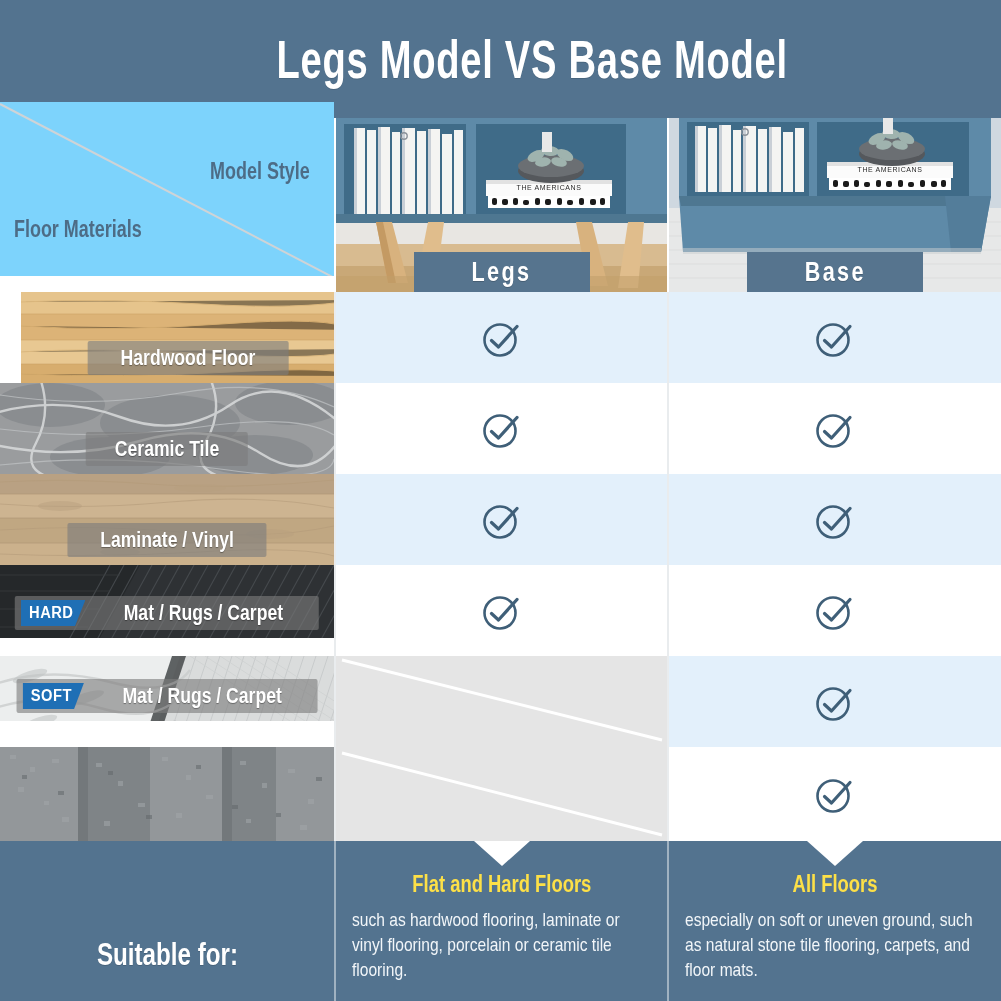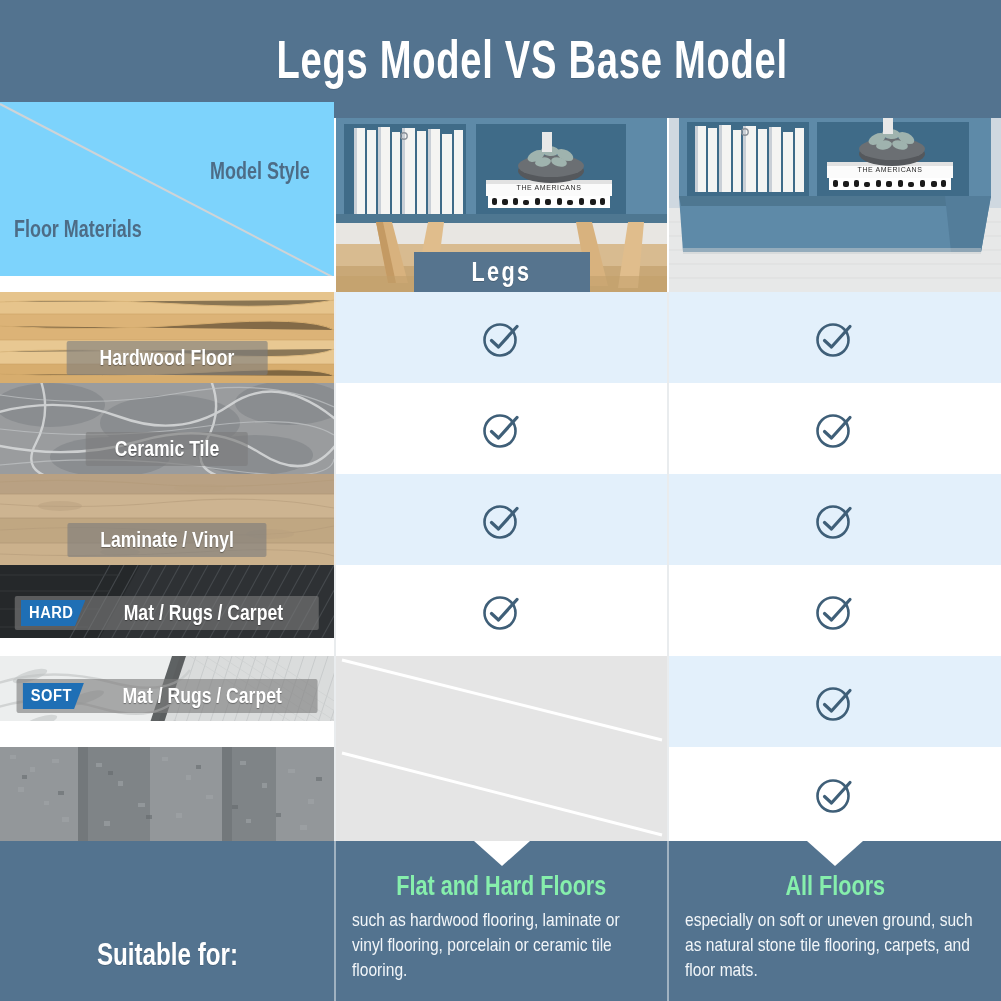--- a/index.html
+++ b/index.html
@@ -115,21 +115,21 @@
     position:absolute;left:0;top:0;width:334px;height:160px;
     display:flex;align-items:center;justify-content:center;margin-top:34px;
   }
   .suitable span{
     color:#fff;font-size:31px;font-weight:bold;
     transform:scaleX(.78);transform-origin:center;white-space:nowrap;
     text-shadow:0 1px 0 rgba(0,0,0,.15);
   }
   .fhead{
     position:absolute;left:0;right:0;top:30px;text-align:center;
-    color:#86efac;font-size:27px;font-weight:bold;
+    color:#fde047;font-size:23px;font-weight:bold;
   }
   .fhead i{display:inline-block;transform:scaleX(.8);font-style:normal;}
   .fbody{
     position:absolute;left:16px;right:14px;top:66px;
     color:#f2f6f9;font-size:19px;line-height:1.32;
   }
   .fbody i{display:block;transform:scaleX(.82);transform-origin:left top;font-style:normal;width:122%;}
 
   
   .vline{position:absolute;width:2px;background:#e9ecee;}
@@ -277,23 +277,26 @@
         <ellipse cx="237" cy="20" rx="9" ry="5" transform="rotate(28 237 20)"></ellipse>
         <ellipse cx="215" cy="27" rx="8" ry="4.5" transform="rotate(-10 215 27)"></ellipse>
         <ellipse cx="231" cy="27" rx="8" ry="4.5" transform="rotate(14 231 27)"></ellipse>
       </g>
       <rect x="214" y="0" width="10" height="16" fill="#e8e8e8"></rect>
       <path d="M10 78 L322 78 L312 134 L14 134 Z" fill="#5e8aa8"></path>
       <path d="M10 78 L322 78 L318 88 L12 88 Z" fill="#4e7791"></path>
       <path d="M276 78 L322 78 L312 134 L282 134 Z" fill="#537d9a"></path>
       <rect x="14" y="130" width="298" height="6" fill="#c9cdcf" opacity=".5"></rect>
     </svg>
-  </div>
-
-  <div class="cell swatch col1" style="top:292px;height:91px;">
+    <div class="band">
+      <span>Base</span>
+    </div>
+  </div>
+
+  <div class="cell swatch col1" style="top:292px;height:91px;margin-left:21px;">
     <svg class="tex" viewBox="0 0 334 91" preserveAspectRatio="none">
       <rect width="334" height="91" fill="#e0b979"></rect>
       <rect y="0" width="334" height="22" fill="#e6c48c"></rect>
       <rect y="22" width="334" height="26" fill="#dcb377"></rect>
       <rect y="48" width="334" height="24" fill="#e8c892"></rect>
       <rect y="72" width="334" height="19" fill="#d7ad6e"></rect>
       <g stroke="#c99f62" stroke-width="1" opacity=".55">
         <line x1="0" y1="22" x2="334" y2="22"></line>
           <line x1="0" y1="48" x2="334" y2="48"></line>
           <line x1="0" y1="72" x2="334" y2="72"></line>

